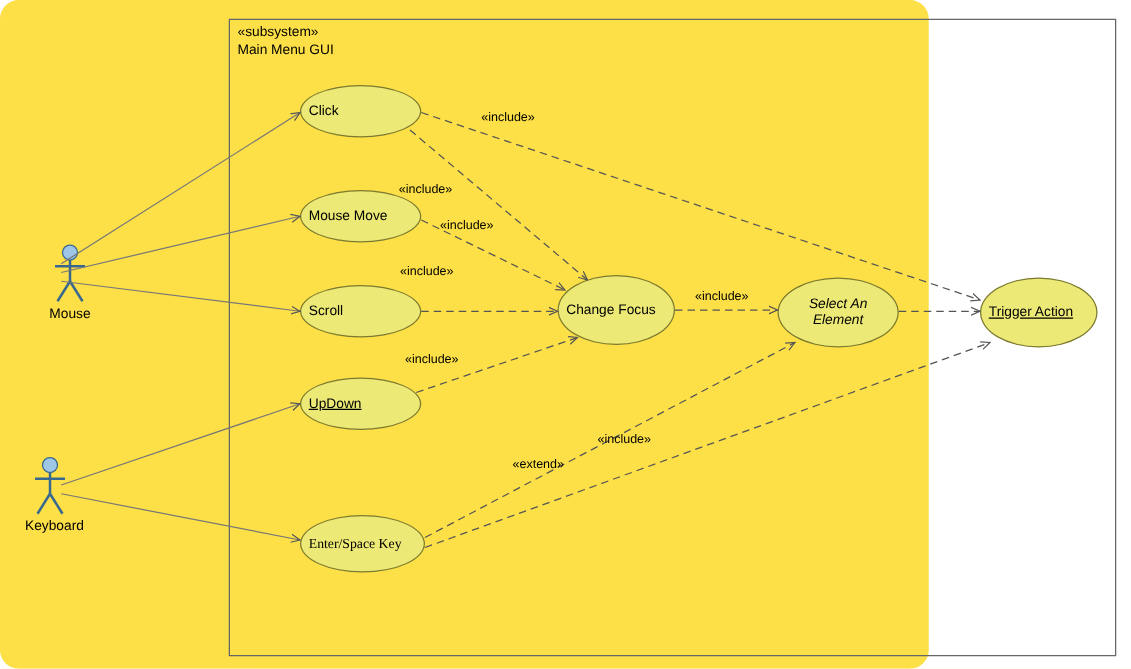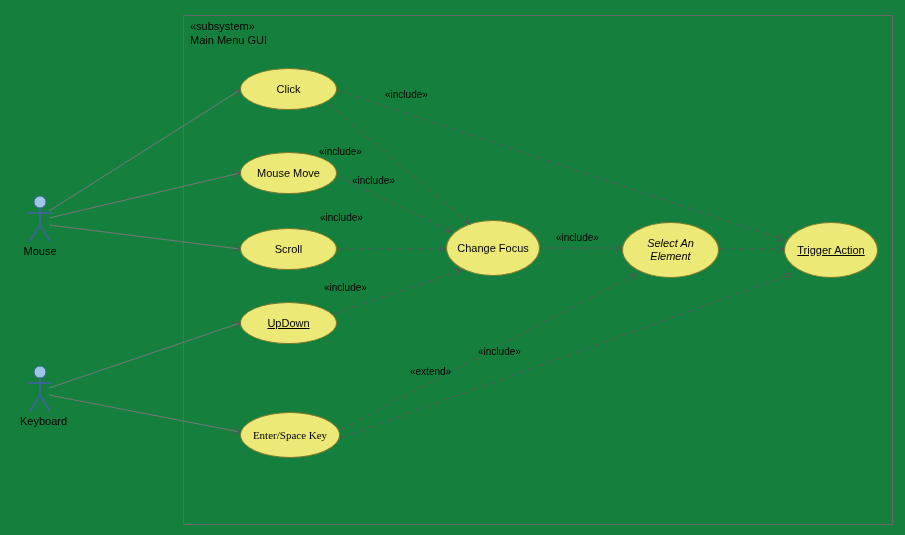--- a/index.html
+++ b/index.html
@@ -5,23 +5,24 @@
   html, body {
     margin: 0;
     padding: 0;
     background: #ffffff;
     font-family: Arial, Helvetica, sans-serif;
     font-size: 11px;
     color: #000;
   }
   #stage {
     position: relative;
-    width: 905px;
+    width: 743px;
     height: 535px;
-    background: #15803d;
+    background: #fde047;
+    border-radius: 15px;
   }
 
   
   .boundary {
     position: absolute;
     border: 1px solid #666;
     background: transparent;
     box-sizing: border-box;
   }
   .boundary-labels {
@@ -41,21 +42,21 @@
   .actor .label { margin-top: 2px; }
 
   
   .usecase {
     position: absolute;
     border-radius: 50%;
     background: #ece976;
     border: 1px solid #7c7a2e;
     display: flex;
     align-items: center;
-    justify-content: center;
+    justify-content: flex-start;
     text-align: center;
     line-height: 1.15;
     box-sizing: border-box;
     padding: 2px 6px;
   }
 
   
   svg.edges {
     position: absolute;
     left: 0; top: 0;
@@ -76,21 +77,21 @@
 
 <div id="stage">
 
   <div class="boundary" style="left:183px; top:15px; width:710px; height:510px;">
     <div class="boundary-labels">
       <div>«subsystem»</div>
       <div>Main Menu GUI</div>
     </div>
   </div>
 
-  <div class="actor" style="left:20px; top:195px;">
+  <div class="actor" style="left:36px; top:195px;">
     <svg width="28" height="48" viewBox="0 0 28 48">
       <circle cx="14" cy="7" r="6" fill="#9ec7e6" stroke="#38688f"></circle>
       <line x1="14" y1="13" x2="14" y2="30" stroke="#38688f" stroke-width="2"></line>
       <line x1="2" y1="18" x2="26" y2="18" stroke="#38688f" stroke-width="2"></line>
       <line x1="14" y1="30" x2="4" y2="46" stroke="#38688f" stroke-width="2"></line>
       <line x1="14" y1="30" x2="24" y2="46" stroke="#38688f" stroke-width="2"></line>
     </svg>
     <div class="label">Mouse</div>
   </div>
 

